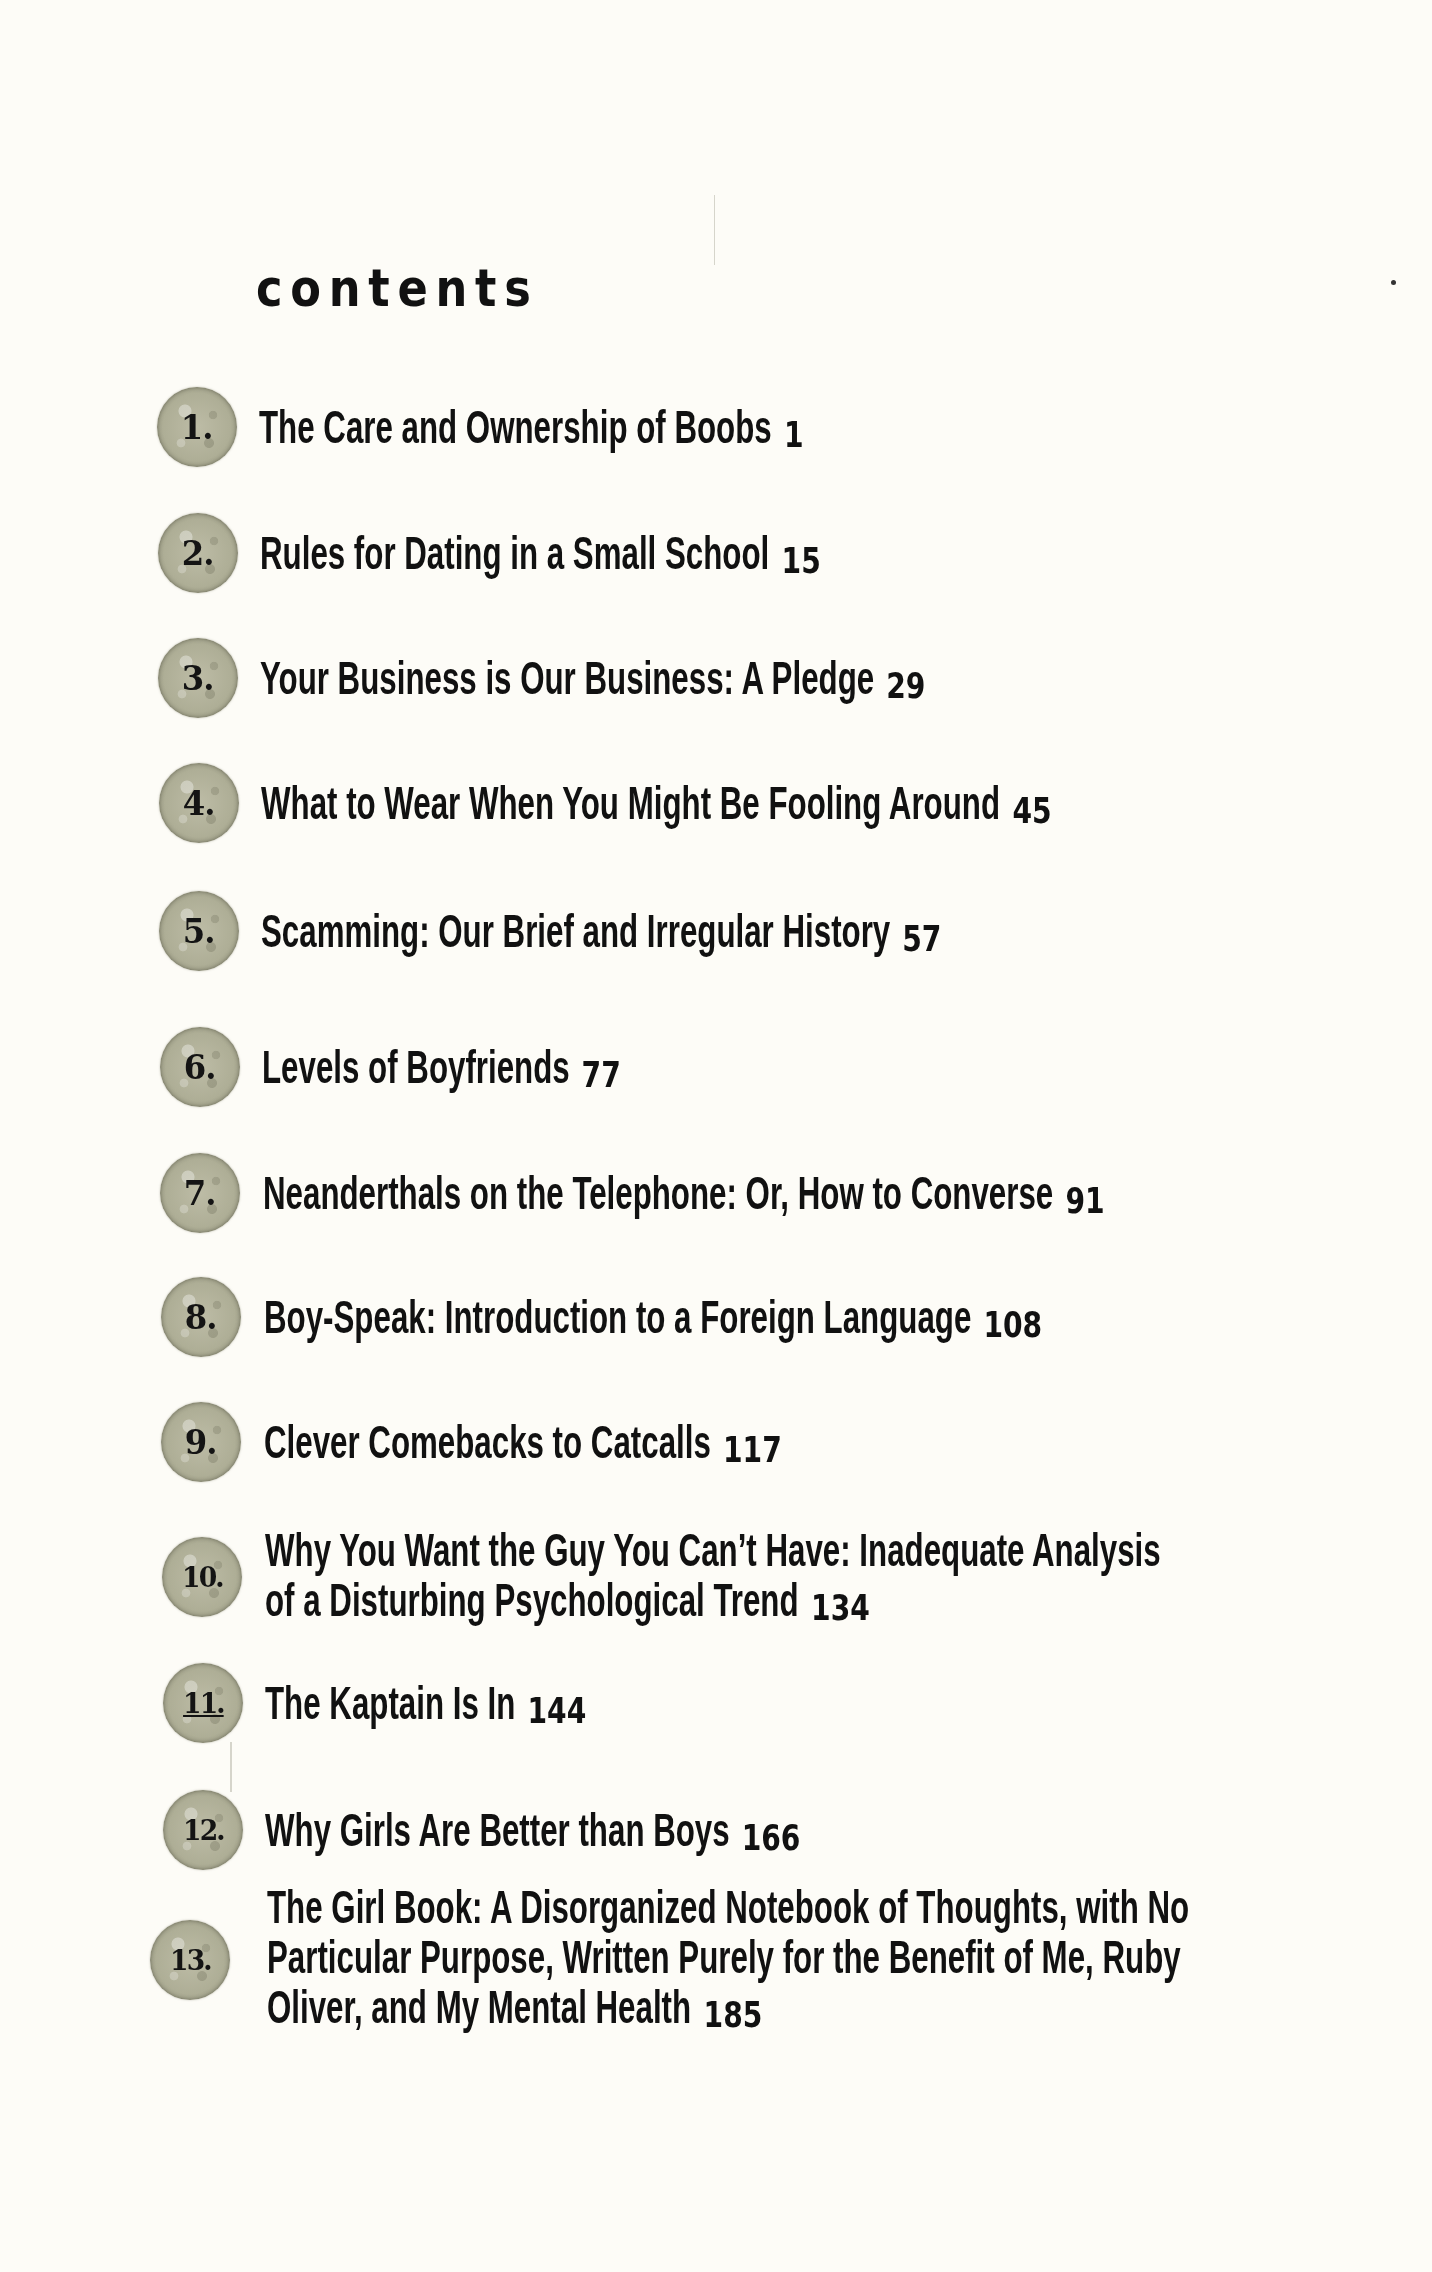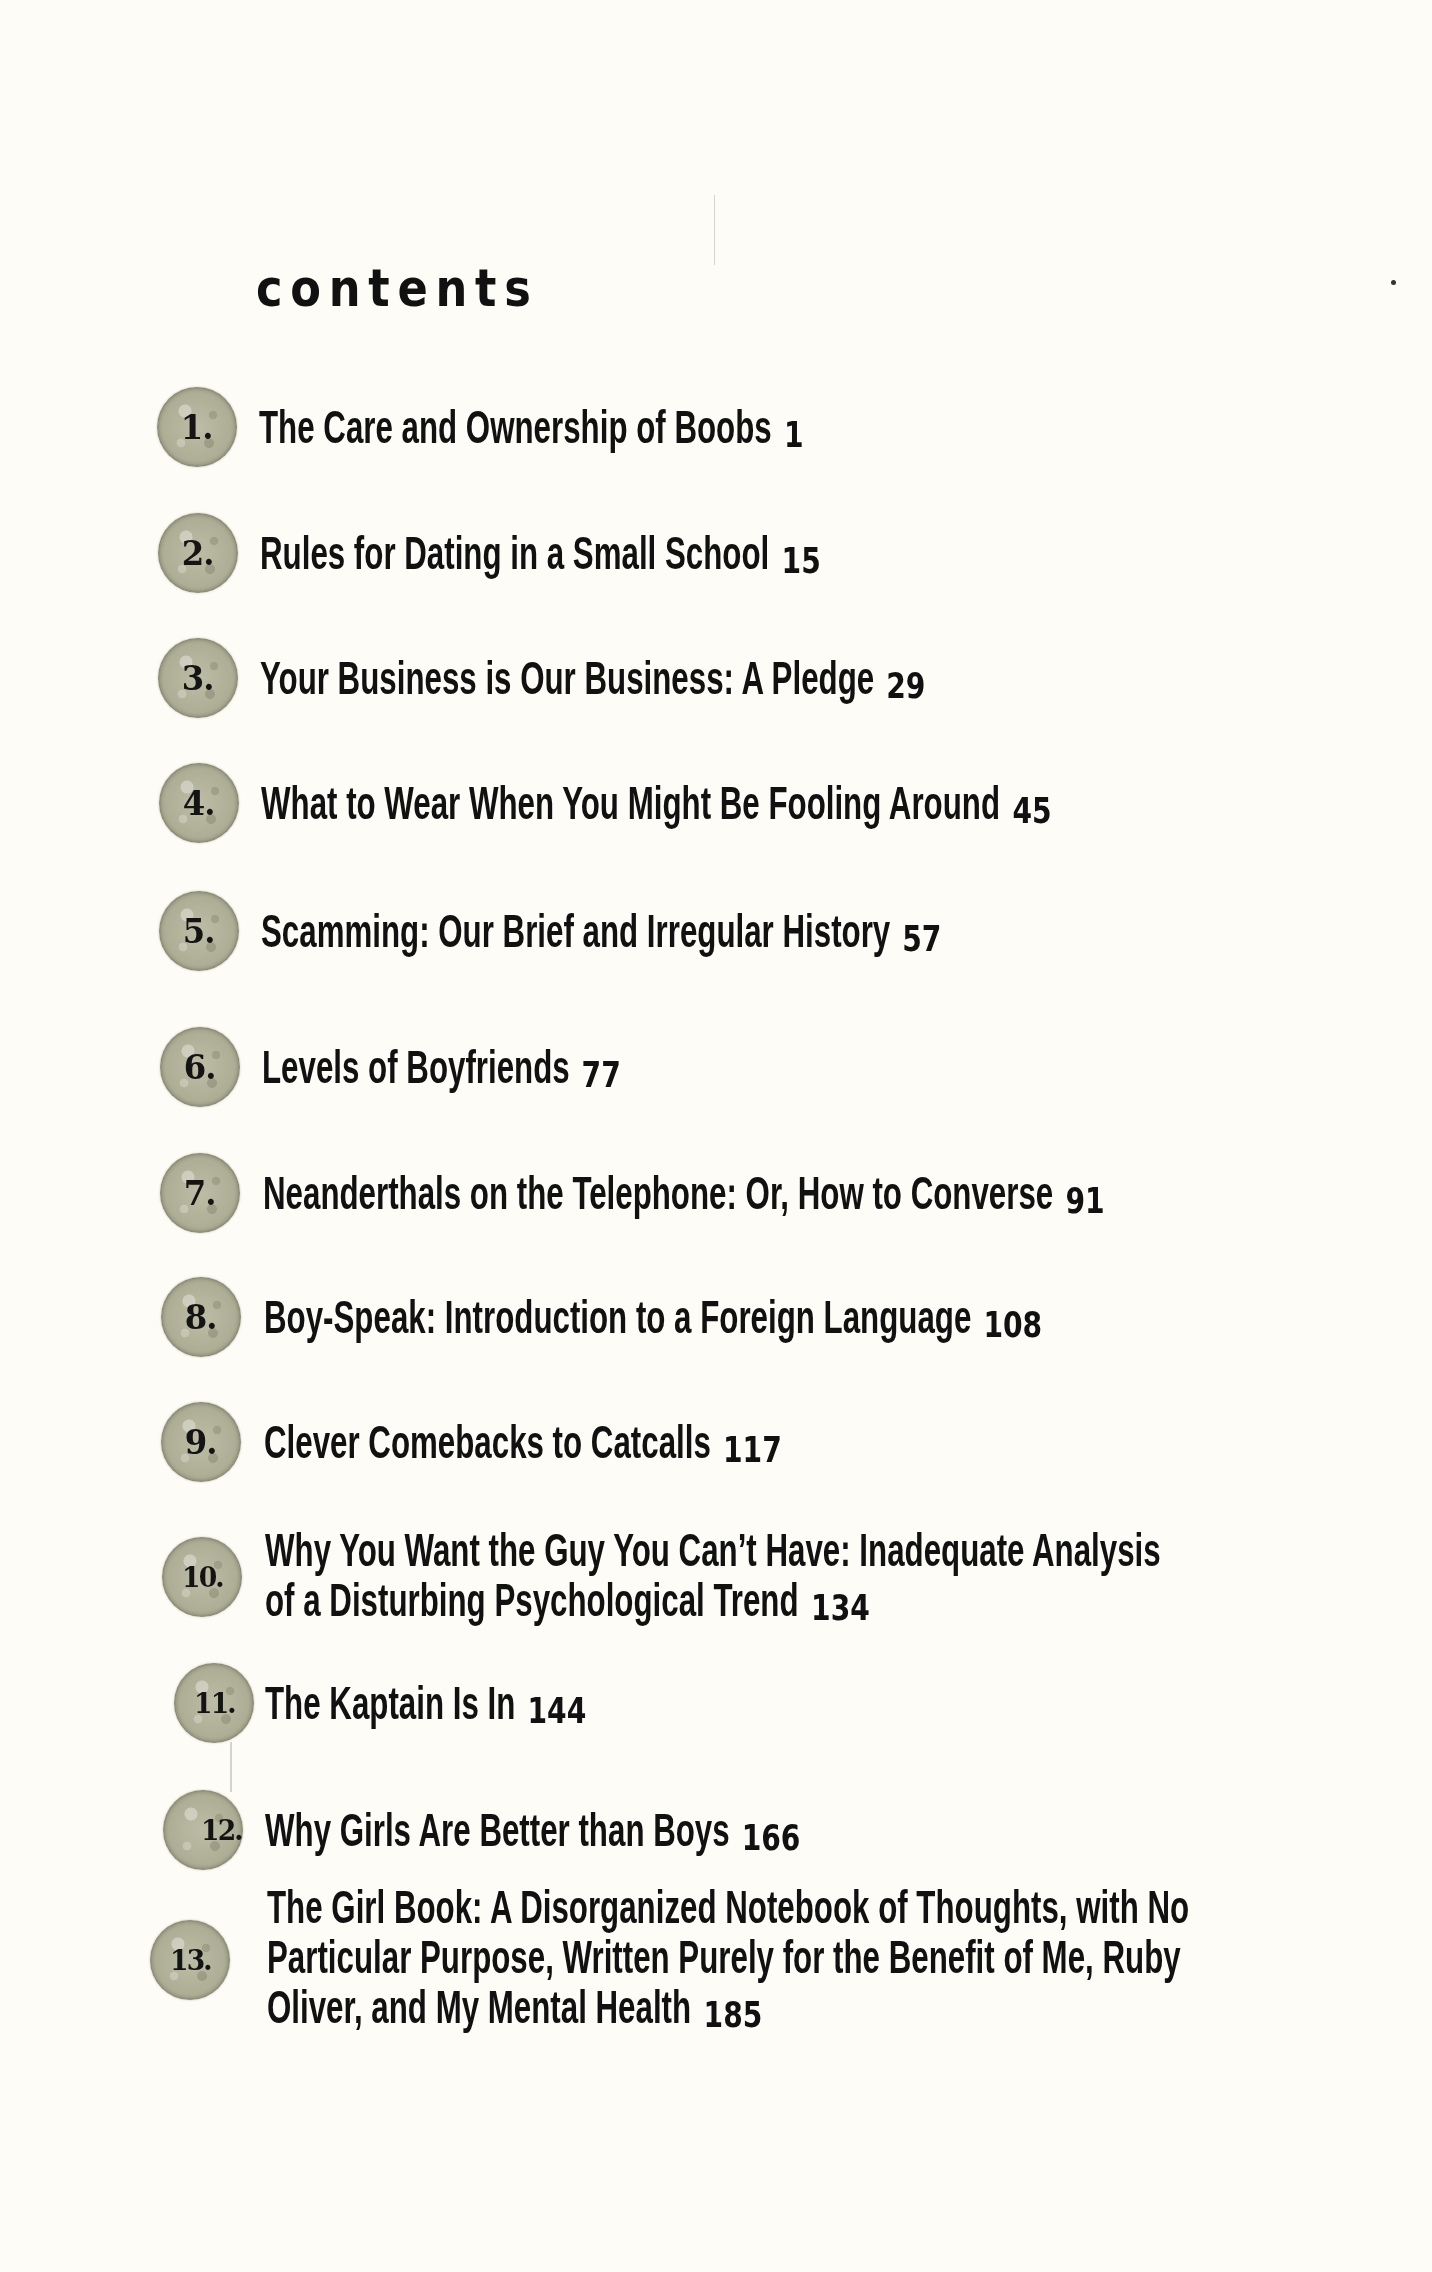--- a/index.html
+++ b/index.html
@@ -131,29 +131,29 @@
     <div class="toc-entry">
       <div class="badge" style="left: 162px; top: 1537px;">
         <span class="badge-num two">10.</span>
       </div>
       <div class="entry-text" style="left: 265px; top: 1525px;">
         <span class="line ml"><span>Why You Want the Guy You Can’t Have: Inadequate Analysis</span></span>
         <span class="line ml"><span>of a Disturbing Psychological Trend</span><span class="page-num">134</span></span>
       </div>
     </div>
     <div class="toc-entry">
-      <div class="badge" style="left: 174px; top: 1663px;">
+      <div class="badge" style="left: 163px; top: 1663px; text-decoration: underline;">
         <span class="badge-num two">11.</span>
       </div>
       <div class="entry-text" style="left: 265px; top: 1677px;">
         <span class="line"><span>The Kaptain Is In</span><span class="page-num">144</span></span>
       </div>
     </div>
     <div class="toc-entry">
-      <div class="badge" style="left: 163px; top: 1790px; justify-content: flex-end;">
+      <div class="badge" style="left: 163px; top: 1790px;">
         <span class="badge-num two">12.</span>
       </div>
       <div class="entry-text" style="left: 265px; top: 1804px;">
         <span class="line"><span>Why Girls Are Better than Boys</span><span class="page-num">166</span></span>
       </div>
     </div>
     <div class="toc-entry">
       <div class="badge" style="left: 150px; top: 1920px;">
         <span class="badge-num two">13.</span>
       </div>

